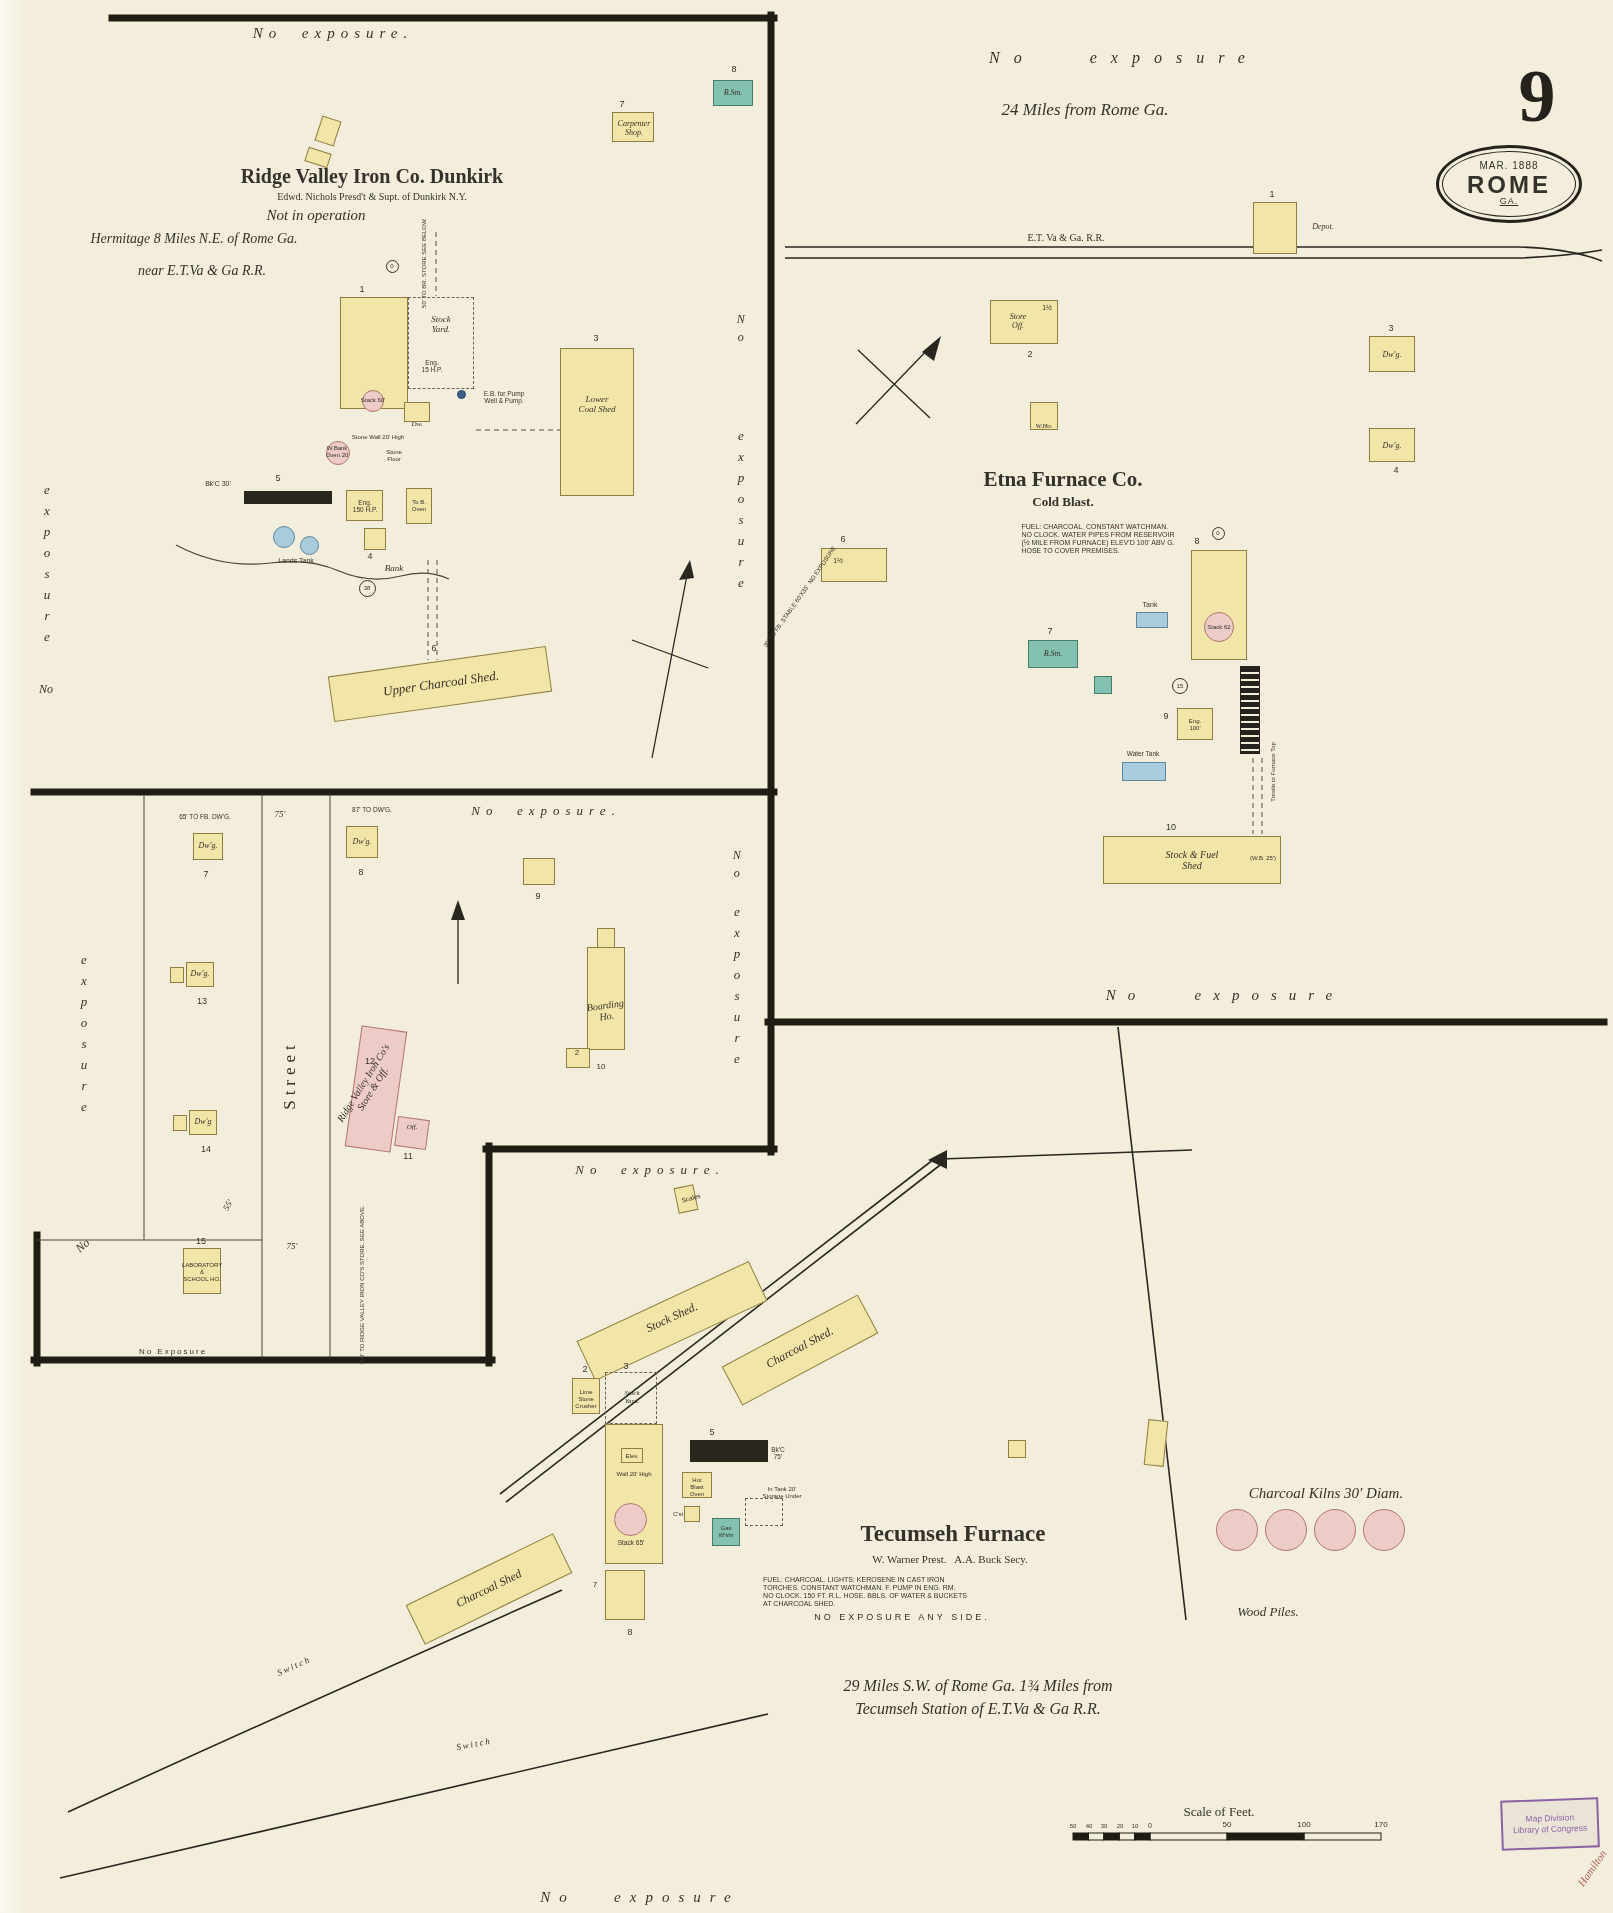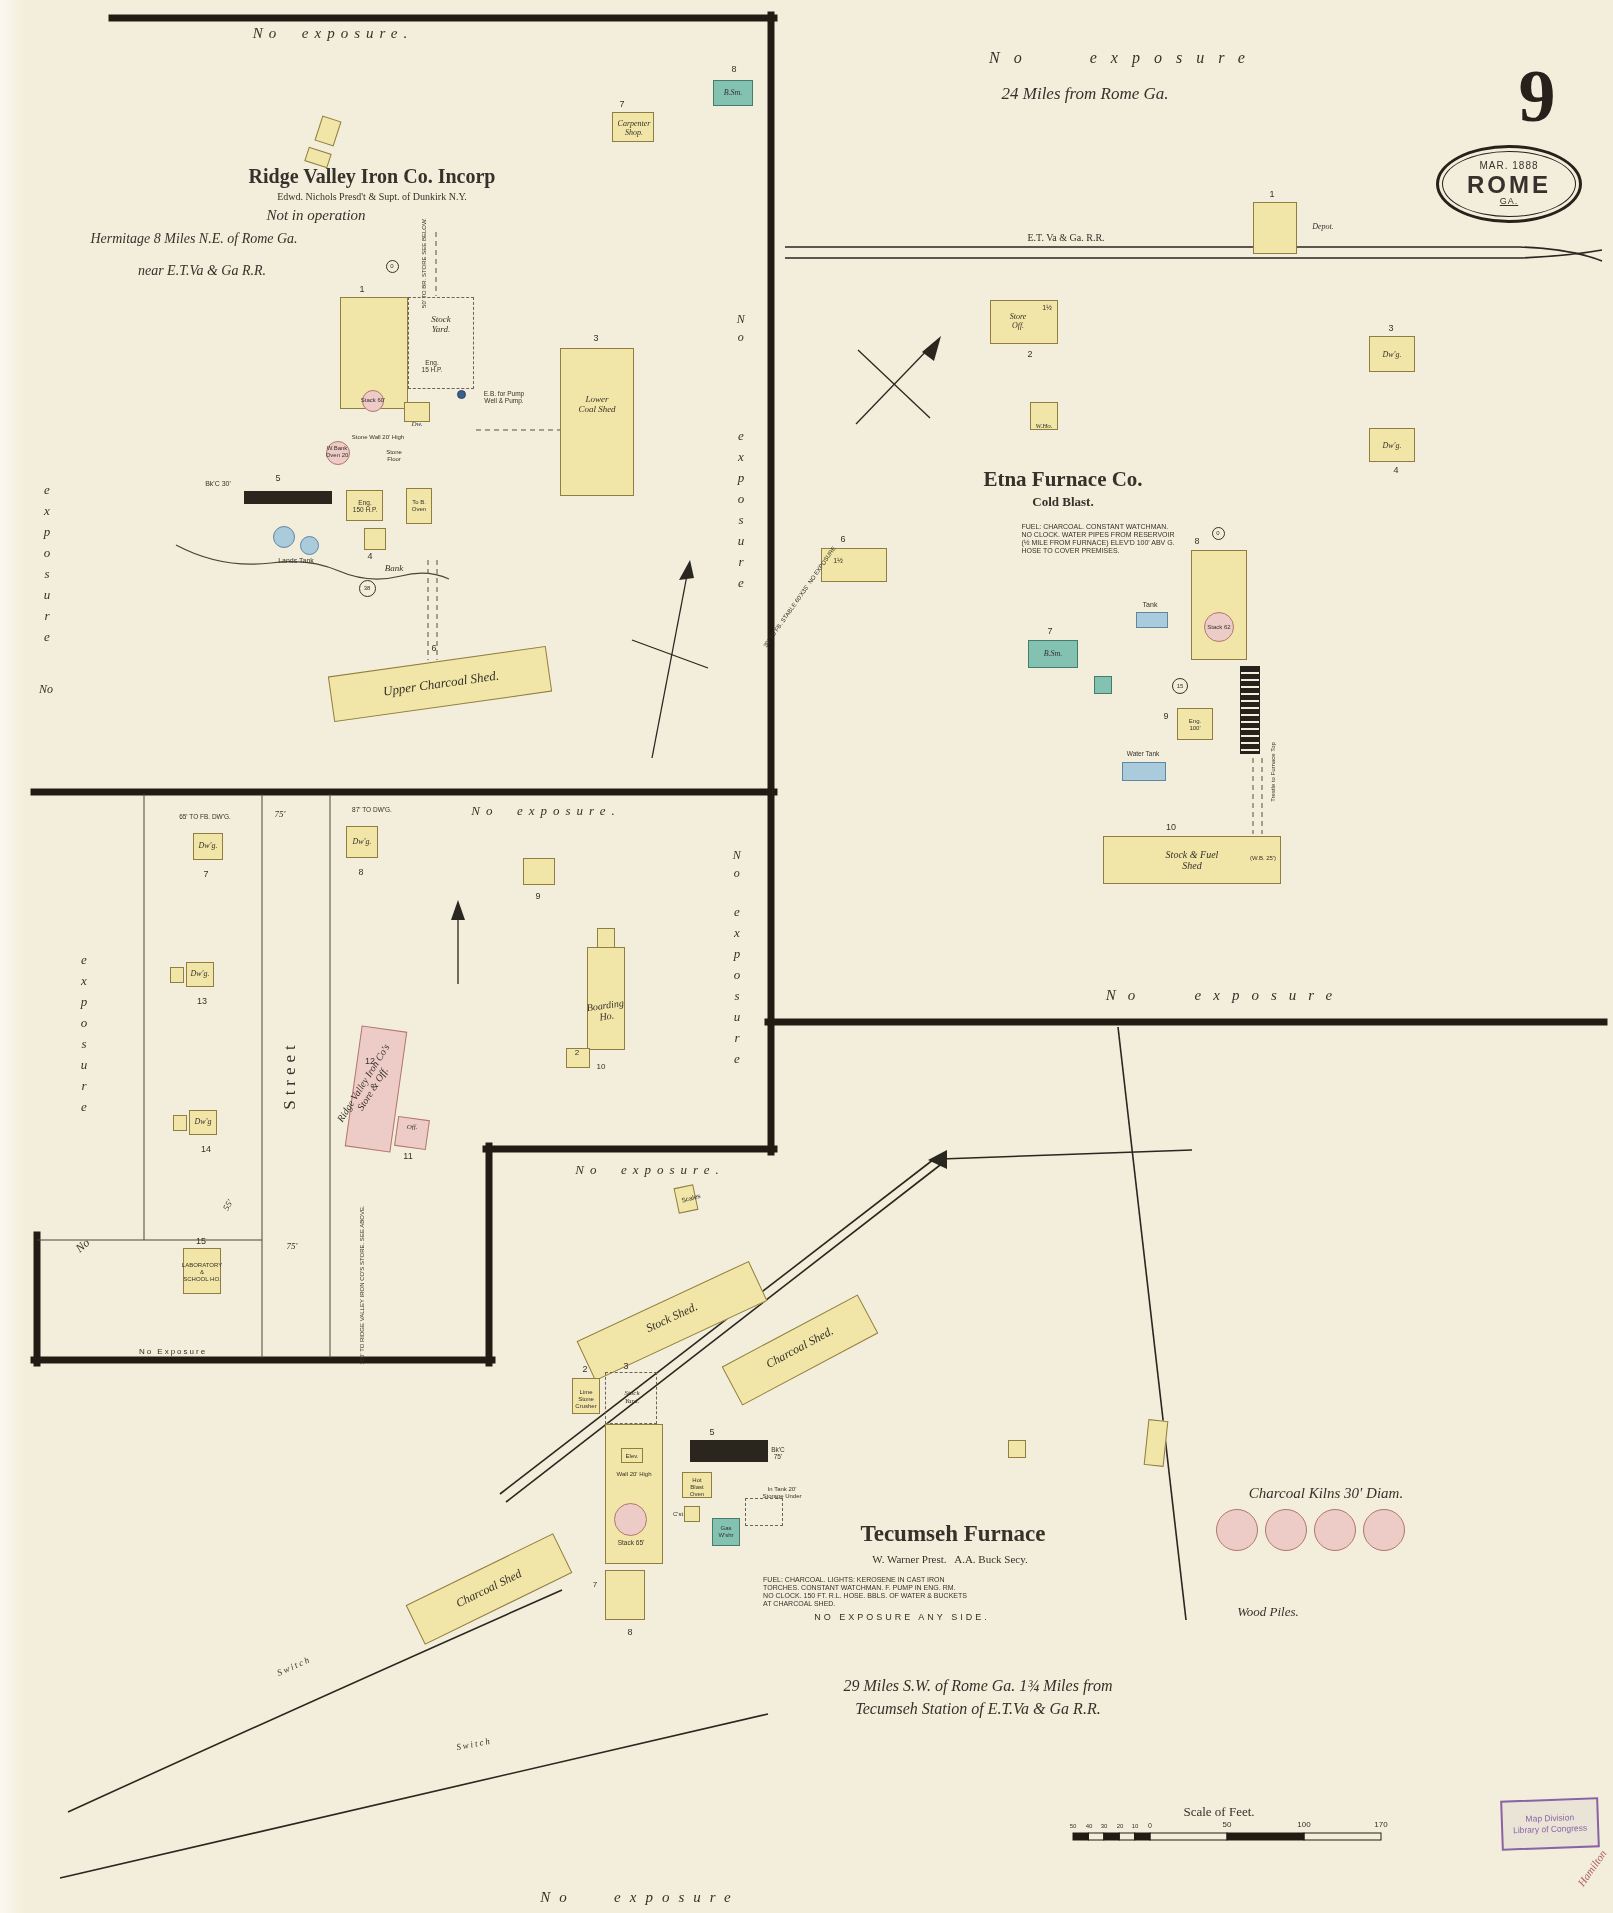--- a/index.html
+++ b/index.html
@@ -181,22 +181,22 @@
       <div class="circ bO" style="left: 1211.5px; top: 526.5px; width: 13px; height: 13px; font-size: 6px;">0</div>
       <div class="circ bO" style="left: 1172px; top: 678px; width: 16px; height: 16px; font-size: 6px;">15</div>
       <div class="circ bP" style="left: 1204px; top: 612px; width: 30px; height: 30px; font-size: 6px;"></div>
       <div class="circ bP" style="left: 613.5px; top: 1502.5px; width: 33px; height: 33px; font-size: 6px;"></div>
       <div class="circ bP" style="left: 1216px; top: 1509px; width: 42px; height: 42px; font-size: 6px;"></div>
       <div class="circ bP" style="left: 1265px; top: 1509px; width: 42px; height: 42px; font-size: 6px;"></div>
       <div class="circ bP" style="left: 1314px; top: 1509px; width: 42px; height: 42px; font-size: 6px;"></div>
       <div class="circ bP" style="left: 1363px; top: 1509px; width: 42px; height: 42px; font-size: 6px;"></div>
       <div class="lbl serif" style="left: 333px; top: 34px; font-size: 15px; transform: translate(-50%, -50%); letter-spacing: 6px; font-style: italic;">No  exposure.</div>
       <div class="lbl serif" style="left: 1124px; top: 58px; font-size: 16px; transform: translate(-50%, -50%); letter-spacing: 14px; font-style: italic;">No   exposure</div>
-      <div class="lbl serif" style="left: 1085px; top: 94px; font-size: 17px; transform: translate(-50%, -50%); font-style: italic;">24 Miles from Rome Ga.</div>
-      <div class="lbl serif" style="left: 372px; top: 176px; font-size: 20px; transform: translate(-50%, -50%); font-weight: bold;">Ridge Valley Iron Co. Incorp</div>
+      <div class="lbl serif" style="left: 1085px; top: 110px; font-size: 17px; transform: translate(-50%, -50%); font-style: italic;">24 Miles from Rome Ga.</div>
+      <div class="lbl serif" style="left: 372px; top: 176px; font-size: 20px; transform: translate(-50%, -50%); font-weight: bold;">Ridge Valley Iron Co. Dunkirk</div>
       <div class="lbl serif" style="left: 372px; top: 197px; font-size: 10px; transform: translate(-50%, -50%);">Edwd. Nichols Presd't &amp; Supt. of Dunkirk N.Y.</div>
       <div class="lbl serif" style="left: 316px; top: 216px; font-size: 15px; transform: translate(-50%, -50%); font-style: italic;">Not in operation</div>
       <div class="lbl serif" style="left: 194px; top: 239px; font-size: 14px; transform: translate(-50%, -50%); font-style: italic;">Hermitage 8 Miles N.E. of Rome Ga.</div>
       <div class="lbl serif" style="left: 202px; top: 271px; font-size: 14px; transform: translate(-50%, -50%); font-style: italic;">near E.T.Va &amp; Ga R.R.</div>
       <div class="lbl" style="left: 622px; top: 104px; font-size: 9px; transform: translate(-50%, -50%);">7</div>
       <div class="lbl serif" style="left: 634px; top: 128px; font-size: 8px; transform: translate(-50%, -50%); font-style: italic;">Carpenter
 Shop.</div>
       <div class="lbl" style="left: 734px; top: 69px; font-size: 9px; transform: translate(-50%, -50%);">8</div>
       <div class="lbl serif" style="left: 733px; top: 93px; font-size: 8px; transform: translate(-50%, -50%); font-style: italic;">B.Sm.</div>
       <div class="lbl" style="left: 362px; top: 289px; font-size: 9px; transform: translate(-50%, -50%);">1</div>

